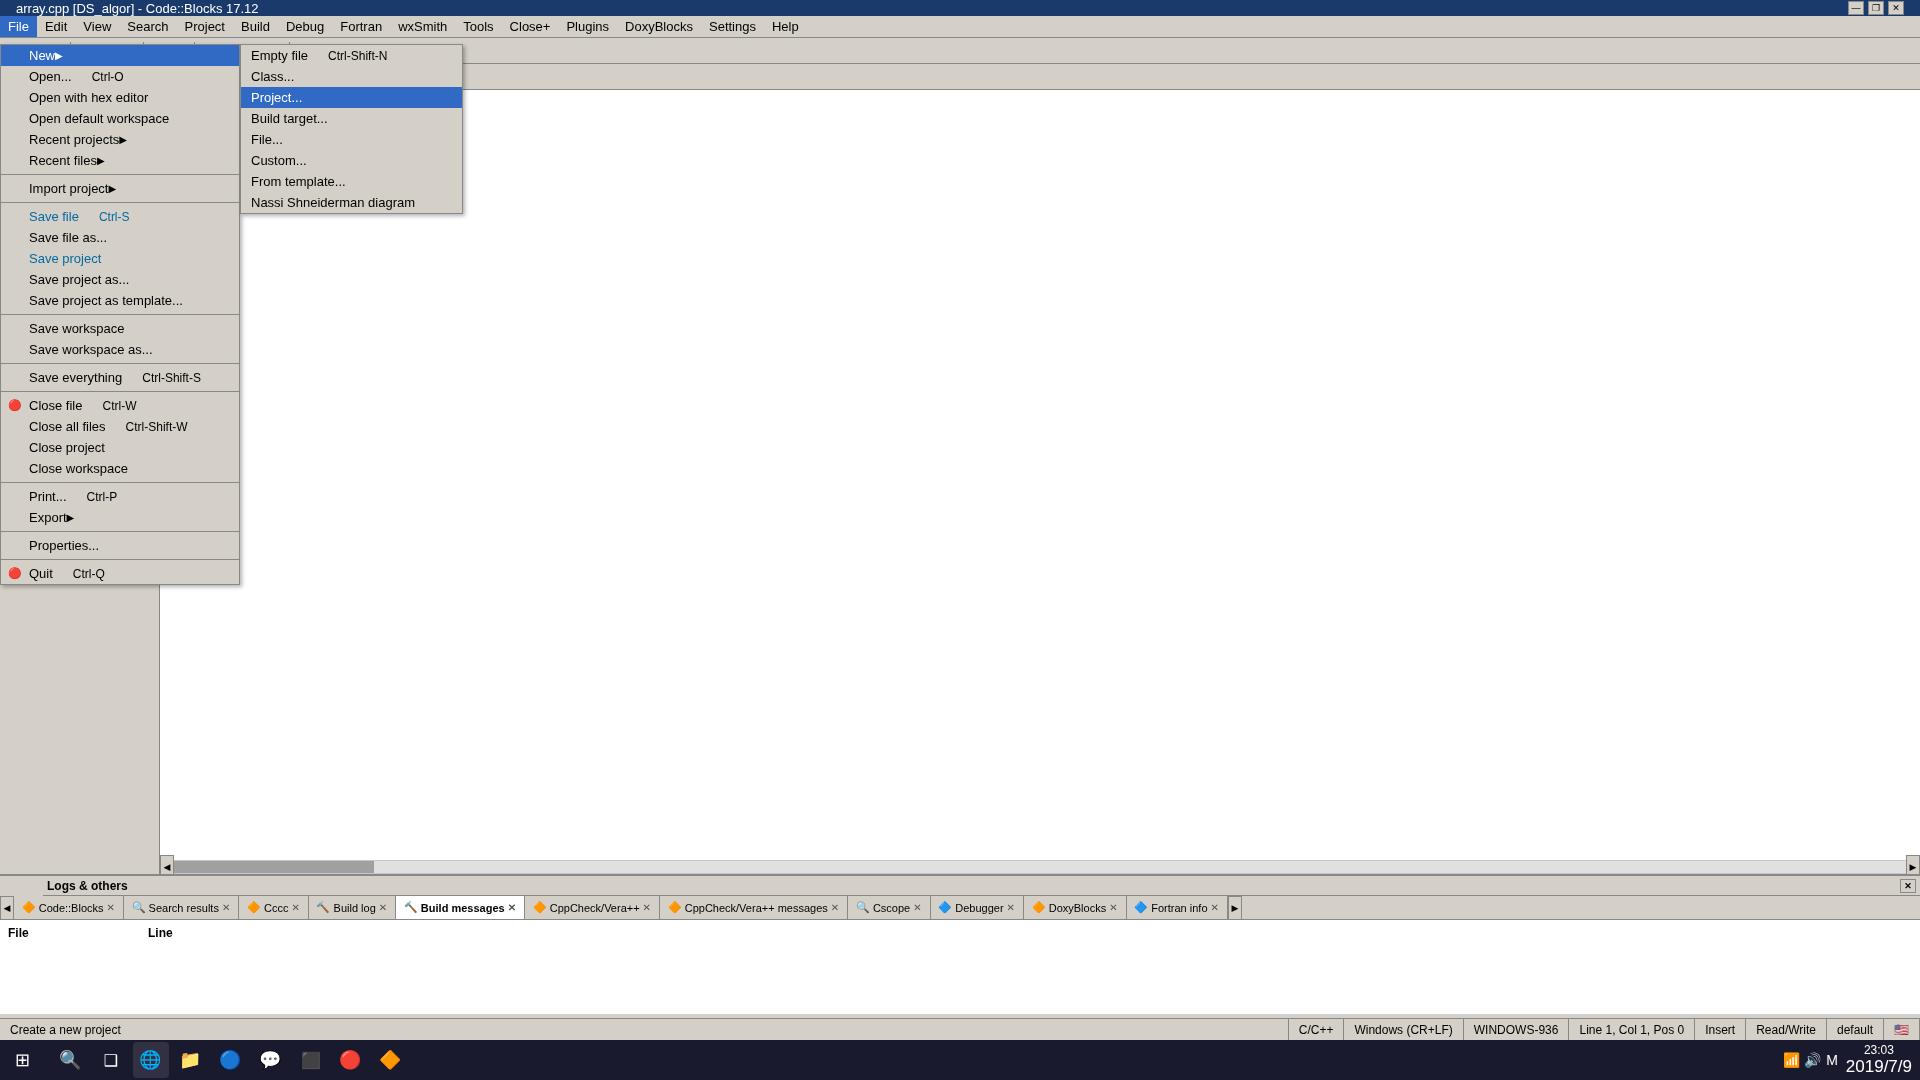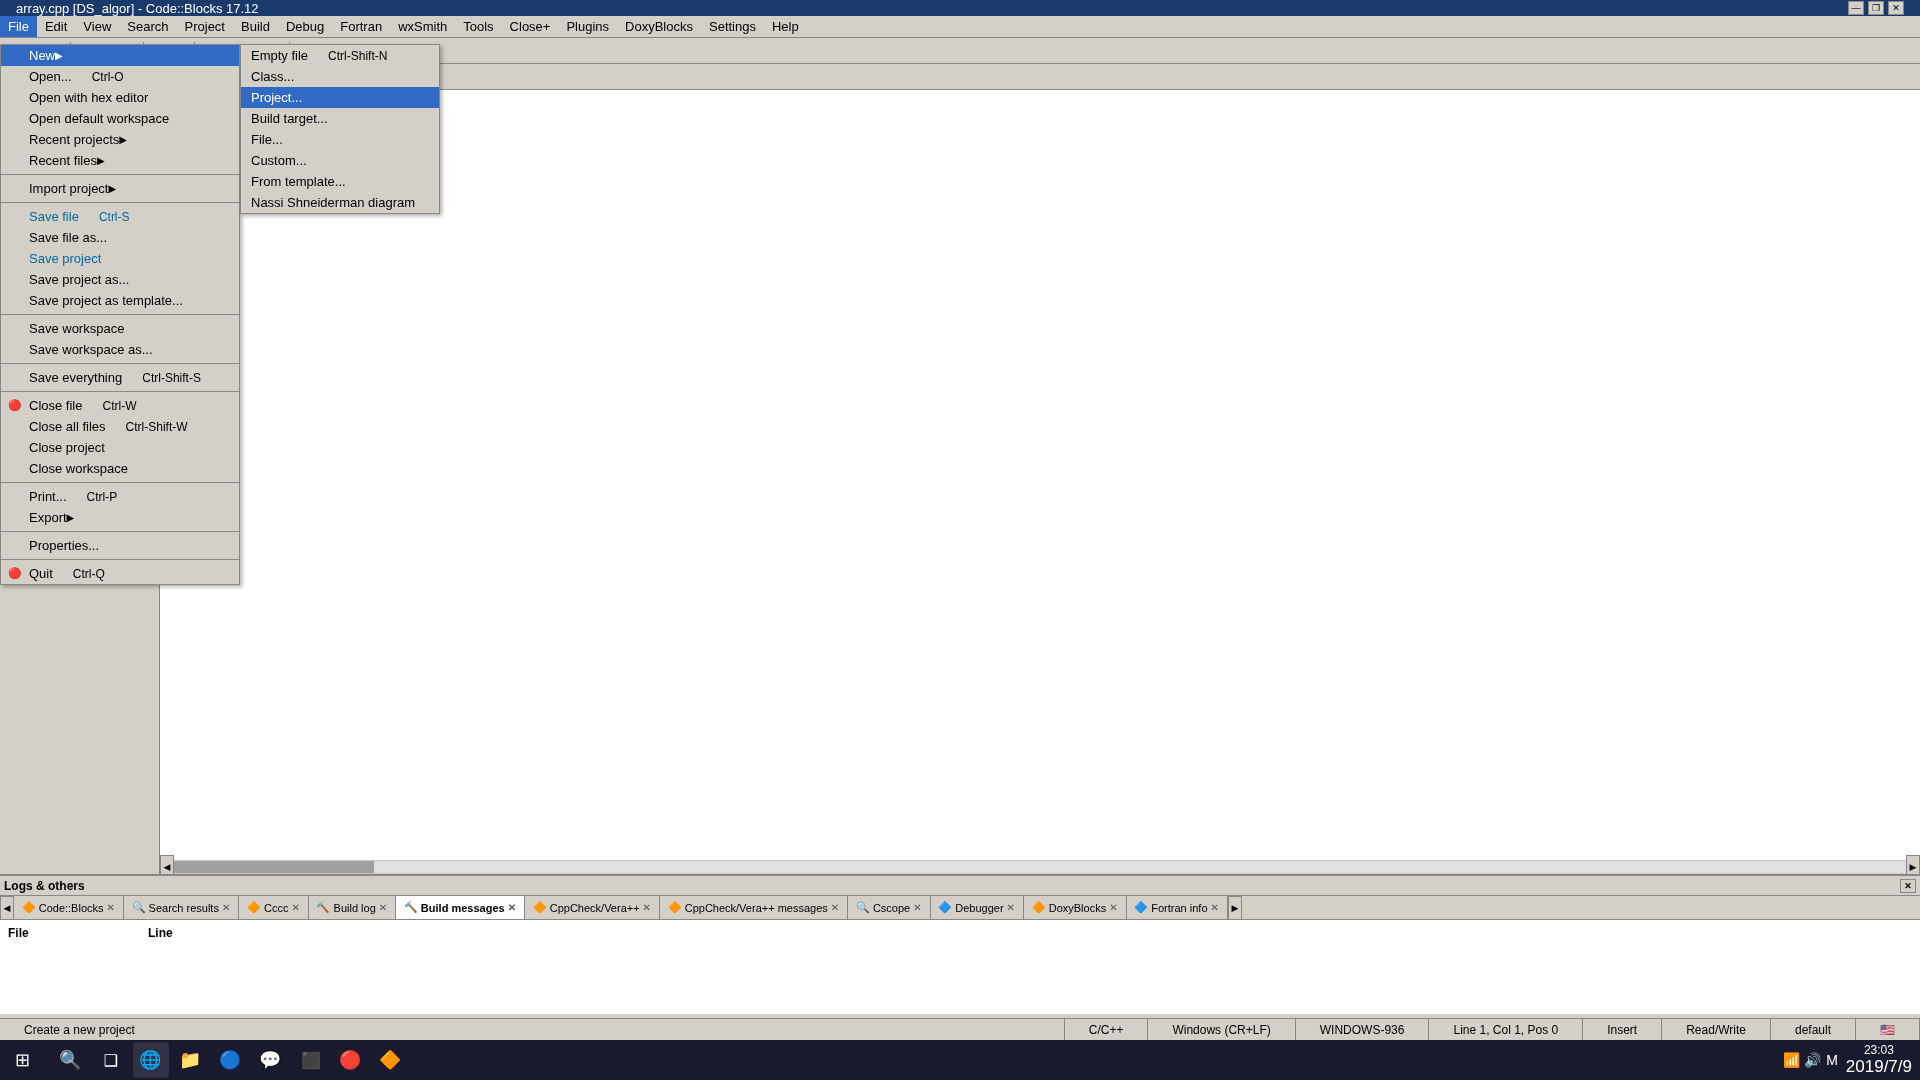--- a/index.html
+++ b/index.html
@@ -108,20 +108,21 @@
     #logs-header {
       background: #d4d0c8;
       height: 20px;
       display: flex;
       align-items: center;
       padding: 0 4px;
       border-bottom: 1px solid #888;
       font-size: 12px;
       font-weight: bold;
       justify-content: space-between;
+      margin-left: 43px;
     }
 
     #tabs-bar {
       background: #d4d0c8;
       height: 24px;
       display: flex;
       align-items: center;
       overflow: hidden;
       border-bottom: 1px solid #888;
     }
@@ -170,21 +171,21 @@
       left: 0;
       right: 0;
       height: 22px;
       background: #d4d0c8;
       border-top: 1px solid #888;
       display: flex;
       align-items: center;
       font-size: 12px;
     }
     .status-segment {
-      padding: 0 24px;
+      padding: 0 10px;
       border-right: 1px solid #888;
       height: 100%;
       display: flex;
       align-items: center;
     }
     .status-segment:first-child { flex: 1; }
 
     
     #file-menu-dropdown {
       position: absolute;
@@ -233,21 +234,21 @@
       align-items: center;
       justify-content: center;
       font-size: 11px;
     }
 
     
     #new-submenu {
       position: absolute;
       top: 44px;
       left: 240px;
-      width: 200px;
+      width: 223px;
       background: #d4d0c8;
       border: 1px solid #888;
       box-shadow: 2px 2px 4px rgba(0,0,0,0.3);
       z-index: 1001;
     }
     #new-submenu .dropdown-item {
       padding: 3px 20px 3px 10px;
     }
     #new-submenu .dropdown-item.highlighted {
       background: #316ac5;

